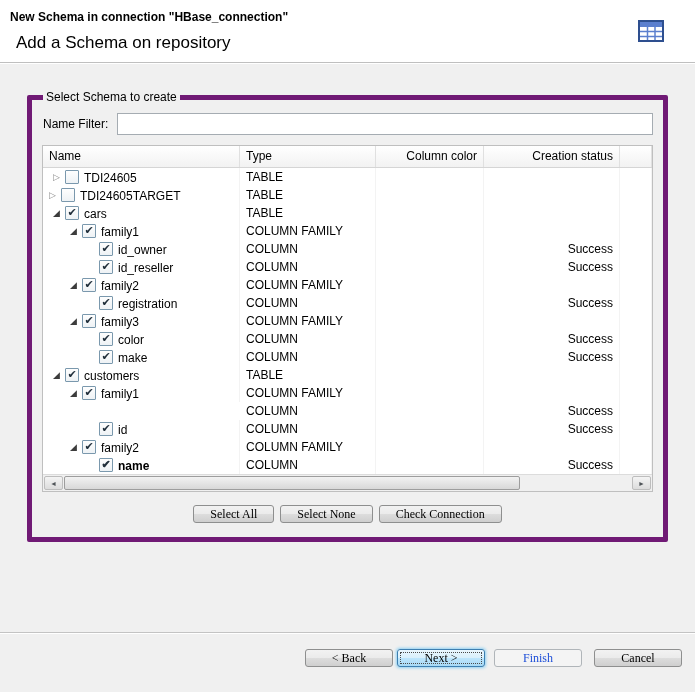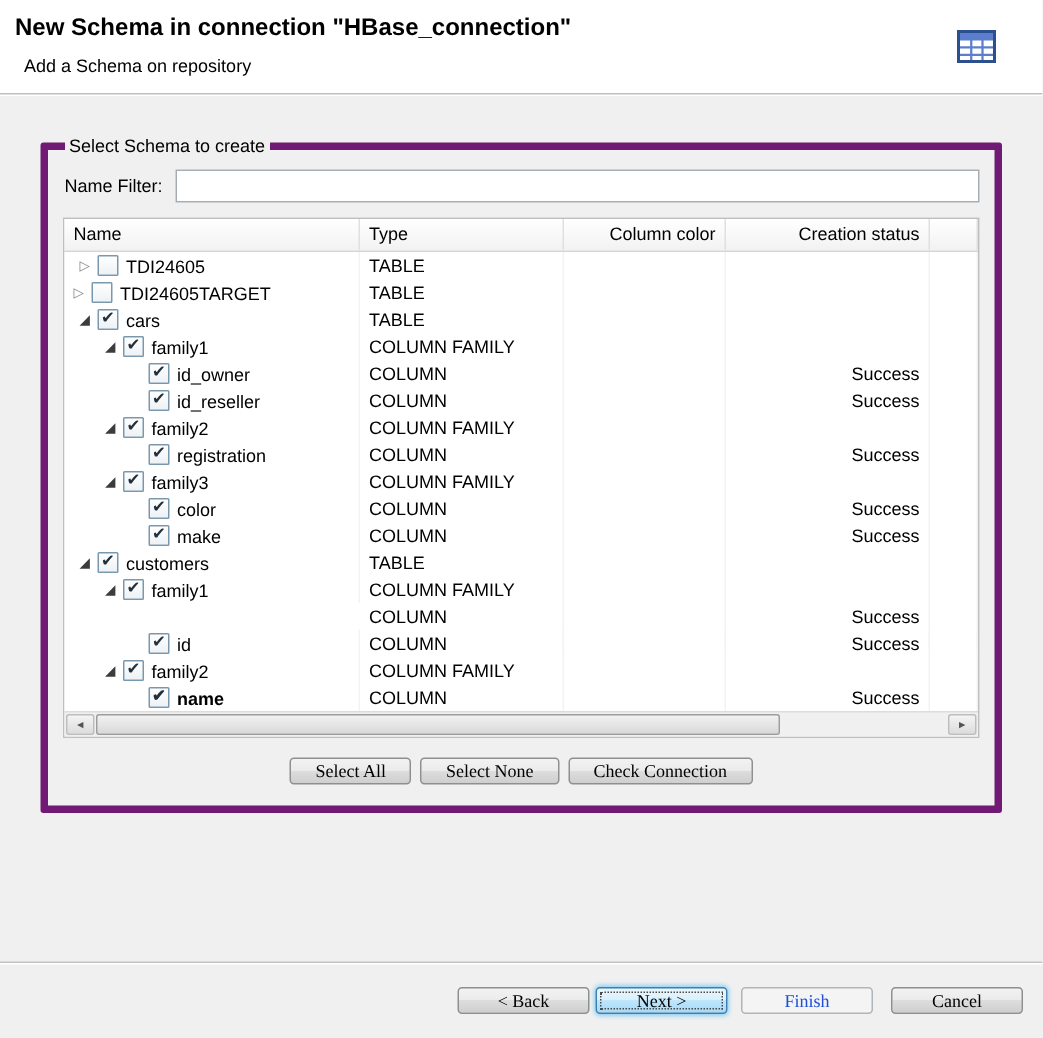--- a/index.html
+++ b/index.html
@@ -9,22 +9,22 @@
     font-size:12px;color:#000;
     background:#f0f0f0;
     position:relative;overflow:hidden;
   }
   
   .wiz-header{
     position:relative;height:62px;background:#ffffff;
     border-bottom:1px solid #bfbfbf;
     box-shadow:0 1px 0 #ffffff;
   }
-  .wiz-title{padding:10px 0 0 10px;font-weight:bold;font-size:16px;}
-  .wiz-subtitle{padding:9px 0 0 16px;font-size:12px;}
+  .wiz-title{padding:10px 0 0 10px;font-weight:bold;font-size:12px;}
+  .wiz-subtitle{padding:9px 0 0 16px;font-size:17px;}
   .hdr-icon{position:absolute;top:17px;right:30px;width:28px;height:28px;}
   
   .content{padding:27px 27px 0 27px;}
   fieldset.group{
     border:5px solid #701a75;border-radius:2px;
     margin:0;padding:6px 10px 14px 10px;
     background:transparent;
   }
   fieldset.group legend{font-size:12px;padding:0 3px;margin-left:1px;}
   .filter-row{display:flex;align-items:center;margin:3px 0 10px 1px;}
@@ -93,21 +93,21 @@
   .btn{
     font-family:Liberation Serif, serif;font-size:12px;color:#000;
     height:18px;padding:0 16px;min-width:72px;
     border:1px solid #8e8f8f;border-radius:3px;
     background:linear-gradient(#f2f2f2 0%,#ebebeb 49%,#dddddd 50%,#cfcfcf 100%);
     cursor:default;
   }
   .mid-actions{display:flex;justify-content:center;gap:6px;margin-top:13px;}
   
   .footer{
-    position:absolute;left:0;right:0;bottom:0;height:51px;
+    position:absolute;left:0;right:0;bottom:9px;height:51px;
     border-top:1px solid #c3c3c3;box-shadow:inset 0 1px 0 #ffffff;
     background:#f0f0f0;
     display:flex;align-items:center;justify-content:flex-end;
     padding-right:13px;box-sizing:border-box;
   }
   .footer .btn{min-width:88px;}
   .btn-back{margin-right:4px;}
   .btn-next{
     margin-right:9px;
     border-color:#3c7fb1;

